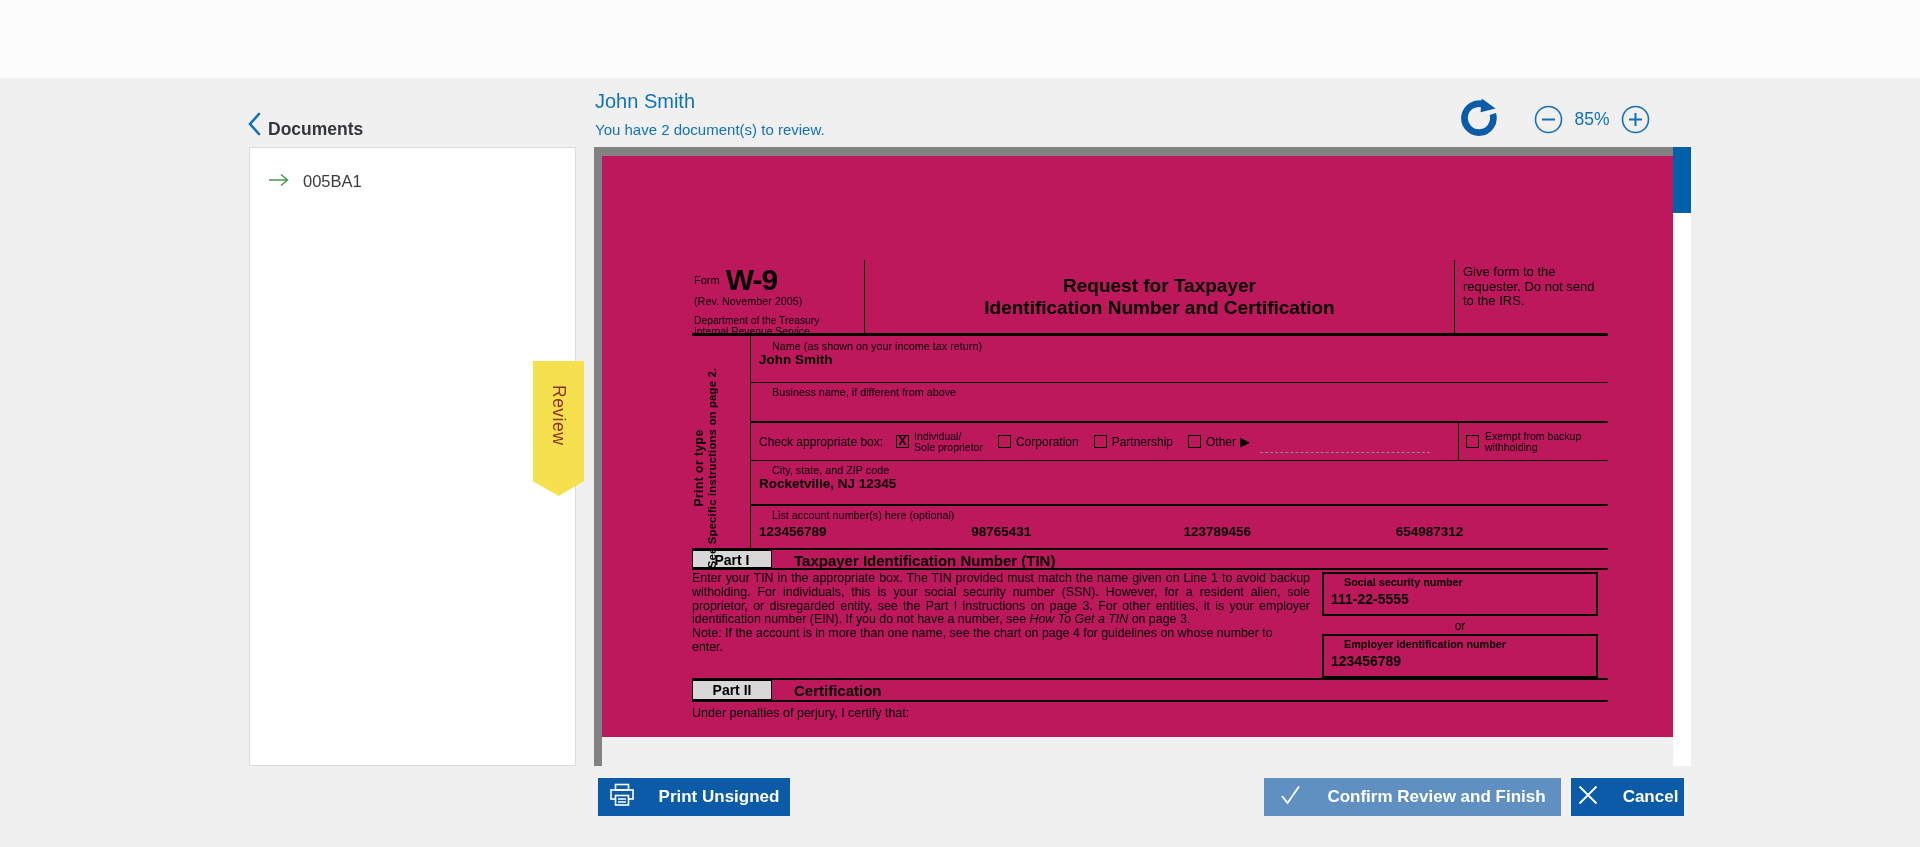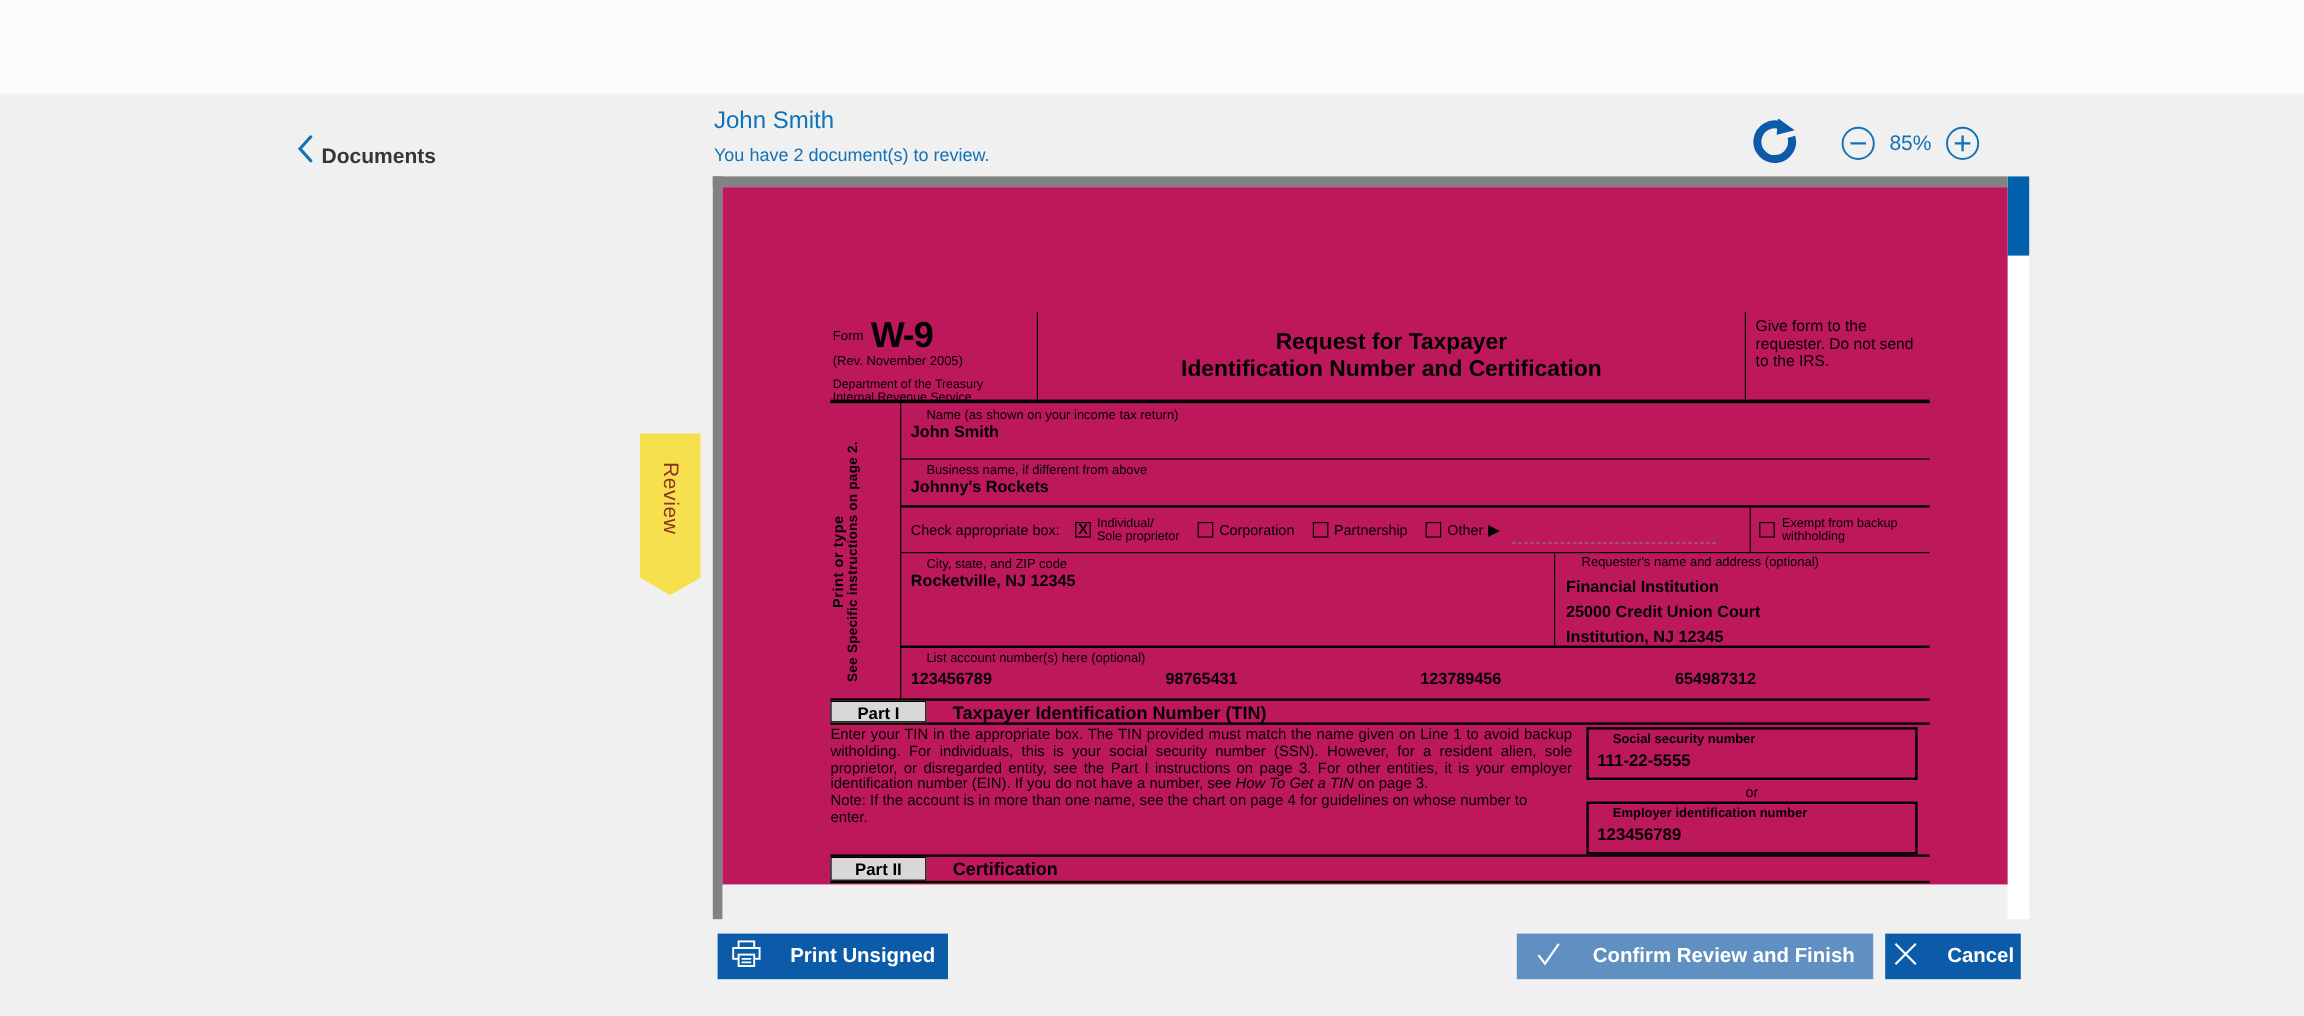--- a/index.html
+++ b/index.html
@@ -125,20 +125,30 @@
 
   <div class="docs-header">
     <span>
       <svg width="15" height="24" viewBox="0 0 15 24">
           <path d="M12 2 L3 12 L12 22" fill="none" stroke="#1173b6" stroke-width="2.6" stroke-linecap="round"></path>
         </svg>
     </span>
     <span class="label">Documents</span>
   </div>
 
+  <div class="sidebar">
+    <div class="doc-item">
+      <span>
+        <svg width="22" height="14" viewBox="0 0 22 14">
+            <path d="M1 7 H19 M13 1.5 L19.5 7 L13 12.5" fill="none" stroke="#4a9b4f" stroke-width="1.6"></path>
+          </svg>
+      </span>
+      <span class="label">005BA1</span>
+    </div>
+  </div>
 
   <div class="patient-name">John Smith</div>
   <div class="patient-sub">You have 2 document(s) to review.</div>
 
   <div class="toolbar">
     <span class="tb-refresh">
       <svg width="40" height="40" viewBox="0 0 36 36">
         <path d="M21.5 5 A13 13 0 1 0 29.5 13.5" fill="none" stroke="#0b5ba8" stroke-width="6"></path>
         <polygon points="19.5,-0.5 32,8.5 18.5,12" fill="#0b5ba8"></polygon>
       </svg>
@@ -191,21 +201,20 @@
           </div>
         </div>
 
         <div class="rowblock row-name">
           <div class="lbl">Name (as shown on your income tax return)</div>
           <div class="val">John Smith</div>
         </div>
 
         <div class="rowblock row-biz">
           <div class="lbl">Business name, if different from above</div>
-          <div class="val">Johnny's Rockets</div>
         </div>
 
         <div class="rowblock row-check">
           <div class="check-flex">
             <span style="margin-right:13px;">Check appropriate box:</span>
             <span class="cb">X</span>
             <span class="cb-lbl two">Individual/
 Sole proprietor</span>
             <span class="cb"></span>
             <span class="cb-lbl">Corporation</span>
@@ -222,26 +231,20 @@
           </div>
         </div>
 
         <div class="rowblock row-addr-city">
           <div class="ac-left">
             <div class="ac-city">
               <div class="lbl">City, state, and ZIP code</div>
               <div class="val">Rocketville, NJ 12345</div>
             </div>
           </div>
-          <div class="ac-req">
-            <div class="lbl">Requester's name and address (optional)</div>
-            <div class="req-line">Financial Institution</div>
-            <div class="req-line">25000 Credit Union Court</div>
-            <div class="req-line">Institution, NJ 12345</div>
-          </div>
         </div>
 
         <div class="rowblock row-account">
           <div class="lbl">List account number(s) here (optional)</div>
           <div class="acct-vals">
             <span>123456789</span>
             <span>98765431</span>
             <span>123789456</span>
             <span>654987312</span>
           </div>

